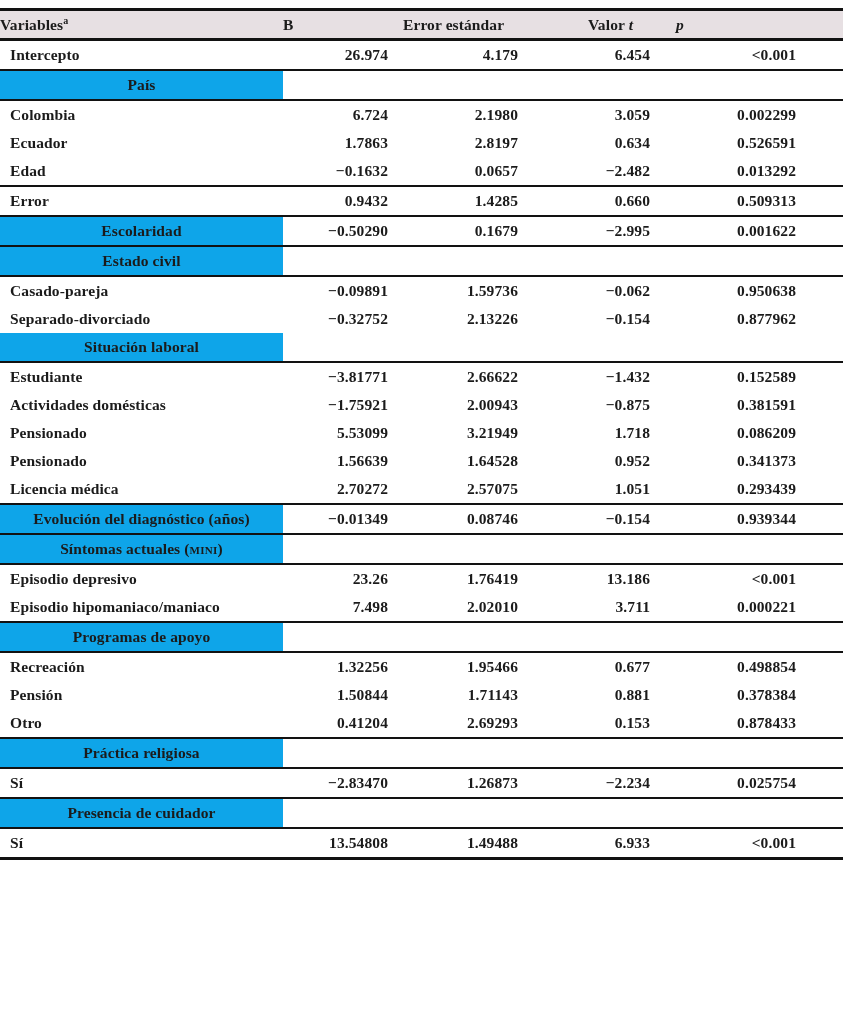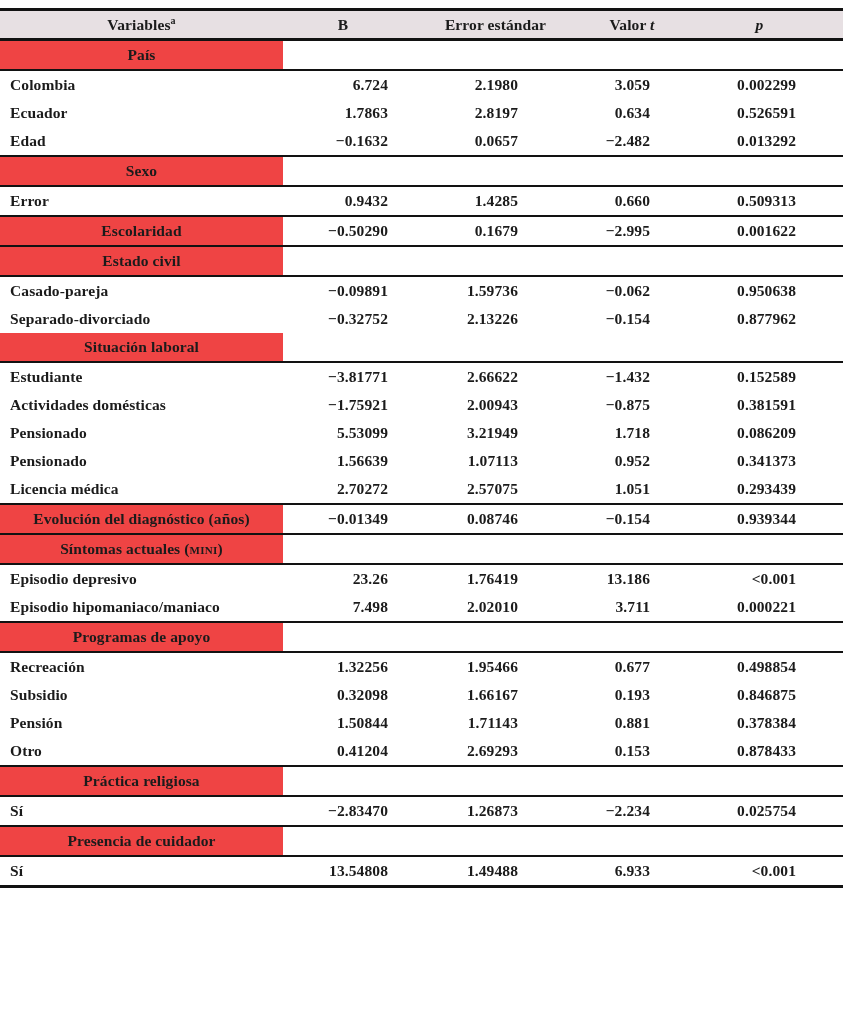--- a/index.html
+++ b/index.html
@@ -26,37 +26,37 @@
   col.c4 { width: 88px;  }
   col.c5 { width: 167px; }
 
   thead th {
     background: #e7e0e3;
     border-top: 3px solid #121212;
     border-bottom: 3px solid #121212;
     height: 27px;
     font-size: 15.5px;
     font-weight: 700;
-    text-align: center;
+    text-align: left;
     padding: 0;
     letter-spacing: 0.1px;
   }
   tbody td {
     height: 28px;
     font-size: 15.5px;
     padding: 0;
     vertical-align: middle;
     letter-spacing: 0.1px;
   }
   td.lbl {
     text-align: left;
     padding-left: 10px;
   }
   td.shaded {
-    background: #ef4444;
+    background: #0ea5e9;
   }
   td.center {
     text-align: center;
     padding-left: 0;
   }
   td.num { text-align: right; }
   td.c-b  { padding-right: 15px; }
   td.c-se { padding-right: 70px; }
   td.c-t  { padding-right: 26px; }
   td.c-p  { padding-right: 47px; }
@@ -93,20 +93,27 @@
       <tr>
         <th><span>Variables</span><sup class="fn">a</sup></th>
         <th>B</th>
         <th>Error estándar</th>
         <th><span>Valor </span><span class="it">t</span></th>
         <th class="it">p</th>
       </tr>
     </thead>
     <tbody>
         <tr class="bb">
+          <td class="lbl">Intercepto</td>
+          <td class="num c-b">26.974</td>
+          <td class="num c-se">4.179</td>
+          <td class="num c-t">6.454</td>
+          <td class="num c-p">&lt;0.001</td>
+        </tr>
+        <tr class="bb">
           <td class="shaded center">País</td>
           <td class="num c-b"></td>
           <td class="num c-se"></td>
           <td class="num c-t"></td>
           <td class="num c-p"></td>
         </tr>
         <tr>
           <td class="lbl">Colombia</td>
           <td class="num c-b">6.724</td>
           <td class="num c-se">2.1980</td>
@@ -121,27 +128,20 @@
           <td class="num c-p">0.526591</td>
         </tr>
         <tr class="bb">
           <td class="lbl">Edad</td>
           <td class="num c-b">−0.1632</td>
           <td class="num c-se">0.0657</td>
           <td class="num c-t">−2.482</td>
           <td class="num c-p">0.013292</td>
         </tr>
         <tr class="bb">
-          <td class="shaded center">Sexo</td>
-          <td class="num c-b"></td>
-          <td class="num c-se"></td>
-          <td class="num c-t"></td>
-          <td class="num c-p"></td>
-        </tr>
-        <tr class="bb">
           <td class="lbl">Error</td>
           <td class="num c-b">0.9432</td>
           <td class="num c-se">1.4285</td>
           <td class="num c-t">0.660</td>
           <td class="num c-p">0.509313</td>
         </tr>
         <tr class="bb">
           <td class="shaded center">Escolaridad</td>
           <td class="num c-b">−0.50290</td>
           <td class="num c-se">0.1679</td>
@@ -193,21 +193,21 @@
         <tr>
           <td class="lbl">Pensionado</td>
           <td class="num c-b">5.53099</td>
           <td class="num c-se">3.21949</td>
           <td class="num c-t">1.718</td>
           <td class="num c-p">0.086209</td>
         </tr>
         <tr>
           <td class="lbl">Pensionado</td>
           <td class="num c-b">1.56639</td>
-          <td class="num c-se">1.07113</td>
+          <td class="num c-se">1.64528</td>
           <td class="num c-t">0.952</td>
           <td class="num c-p">0.341373</td>
         </tr>
         <tr class="bb">
           <td class="lbl">Licencia médica</td>
           <td class="num c-b">2.70272</td>
           <td class="num c-se">2.57075</td>
           <td class="num c-t">1.051</td>
           <td class="num c-p">0.293439</td>
         </tr>
@@ -247,27 +247,20 @@
           <td class="num c-p"></td>
         </tr>
         <tr>
           <td class="lbl">Recreación</td>
           <td class="num c-b">1.32256</td>
           <td class="num c-se">1.95466</td>
           <td class="num c-t">0.677</td>
           <td class="num c-p">0.498854</td>
         </tr>
         <tr>
-          <td class="lbl">Subsidio</td>
-          <td class="num c-b">0.32098</td>
-          <td class="num c-se">1.66167</td>
-          <td class="num c-t">0.193</td>
-          <td class="num c-p">0.846875</td>
-        </tr>
-        <tr>
           <td class="lbl">Pensión</td>
           <td class="num c-b">1.50844</td>
           <td class="num c-se">1.71143</td>
           <td class="num c-t">0.881</td>
           <td class="num c-p">0.378384</td>
         </tr>
         <tr class="bb">
           <td class="lbl">Otro</td>
           <td class="num c-b">0.41204</td>
           <td class="num c-se">2.69293</td>

